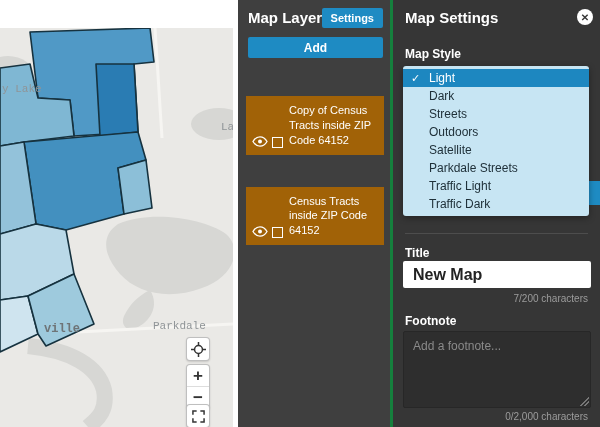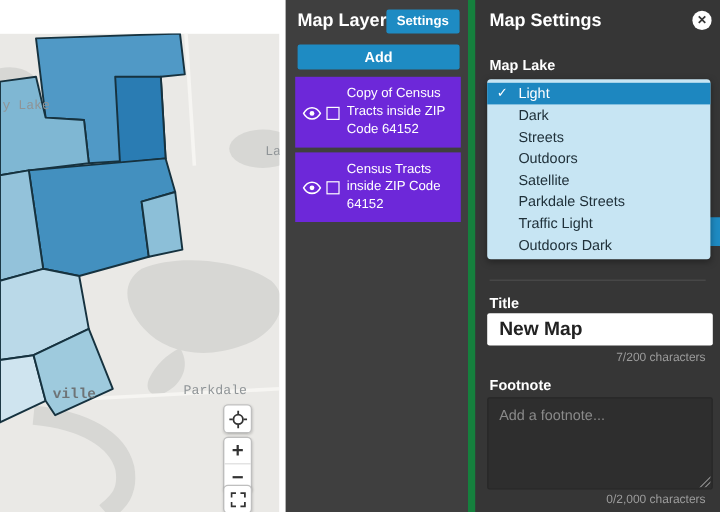--- a/index.html
+++ b/index.html
@@ -22,28 +22,28 @@
   .zoom-group .zbtn:first-child { border-bottom:1px solid #ddd; }
 
   
   .layers-panel { position:absolute; left:238px; top:0; width:152px; height:427px; background:#3f3f3f; }
   .panel-title { position:absolute; color:#fff; font-size:15px; font-weight:bold; }
   .btn-blue { background:#1e8bc3; color:#fff; border:none; border-radius:2px; font-family:inherit;
               font-weight:bold; cursor:pointer; }
   .settings-btn { position:absolute; right:7px; top:8px; font-size:11px; padding:4px 9px; }
   .add-btn { position:absolute; left:10px; top:37px; width:135px; height:21px; font-size:12px; }
   .layer-list { position:absolute; left:8px; right:6px; top:64px; }
-  .layer-row { background:#6d28d9; margin-bottom:4px; padding:7px 6px; display:flex; align-items:center; cursor:pointer; }
+  .layer-row { background:#a16207; margin-bottom:4px; padding:7px 6px; display:flex; align-items:flex-end; cursor:pointer;margin-top:32px; }
   .eye { flex:0 0 16px; margin-top:2px; }
   .cbx { flex:0 0 11px; height:11px; border:1.5px solid #fff; margin:2px 6px 0 4px; background:transparent; cursor:pointer; }
   .layer-name { color:#fff; font-size:11px; line-height:1.35; width:92px; }
 
   
   .settings-panel { position:absolute; left:390px; top:0; width:210px; height:427px; background:#363636;
-                    border-left:6px solid #15803d; }
+                    border-left:3px solid #15803d; }
   .close-btn { position:absolute; right:7px; top:9px; width:16px; height:16px; border-radius:50%;
                background:#fff; color:#363636; font-size:10px; font-weight:bold; display:flex;
                align-items:center; justify-content:center; cursor:pointer; }
   .field-label { position:absolute; left:12px; color:#fff; font-size:12px; font-weight:bold; }
   .select-peek { position:absolute; left:188px; top:181px; width:22px; height:24px; background:#1e8bc3;
                  border-radius:3px; z-index:1; cursor:pointer; }
   .dd-list { position:absolute; left:10px; top:66px; width:186px; background:#c7e5f3; border-radius:3px;
              padding:3px 0; z-index:5; box-shadow:0 2px 6px rgba(0,0,0,.35); }
   .dd-option { position:relative; height:18px; line-height:18px; font-size:12px; color:#20313a;
                padding-left:26px; cursor:pointer; white-space:nowrap; }
@@ -138,36 +138,36 @@
         <span class="cbx"></span>
         <span class="layer-name">Census Tracts inside ZIP Code 64152</span>
       </div>
     </div>
   </div>
 
   <div class="settings-panel">
     <div class="panel-title" style="left:12px; top:9px;">Map Settings</div>
     <div class="close-btn">✕</div>
 
-    <div class="field-label" style="top:47px;">Map Lake</div>
+    <div class="field-label" style="top:47px;">Map Style</div>
 
     <div class="select-peek"></div>
 
     <div class="dd-list">
       <div class="dd-option selected">
         <span class="dd-check">✓</span>
         <span>Light</span>
       </div>
       <div class="dd-option"><span>Dark</span></div>
       <div class="dd-option"><span>Streets</span></div>
       <div class="dd-option"><span>Outdoors</span></div>
       <div class="dd-option"><span>Satellite</span></div>
       <div class="dd-option"><span>Parkdale Streets</span></div>
       <div class="dd-option"><span>Traffic Light</span></div>
-      <div class="dd-option"><span>Outdoors Dark</span></div>
+      <div class="dd-option"><span>Traffic Dark</span></div>
     </div>
 
     <div class="divider"></div>
 
     <div class="field-label" style="top:246px;">Title</div>
     <input class="title-input" type="text" value="New Map" style="">
     <div class="counter" style="top:293px;">7/200 characters</div>
 
     <div class="field-label" style="top:314px;">Footnote</div>
     <textarea class="footnote-area" placeholder="Add a footnote..." style=""></textarea>

